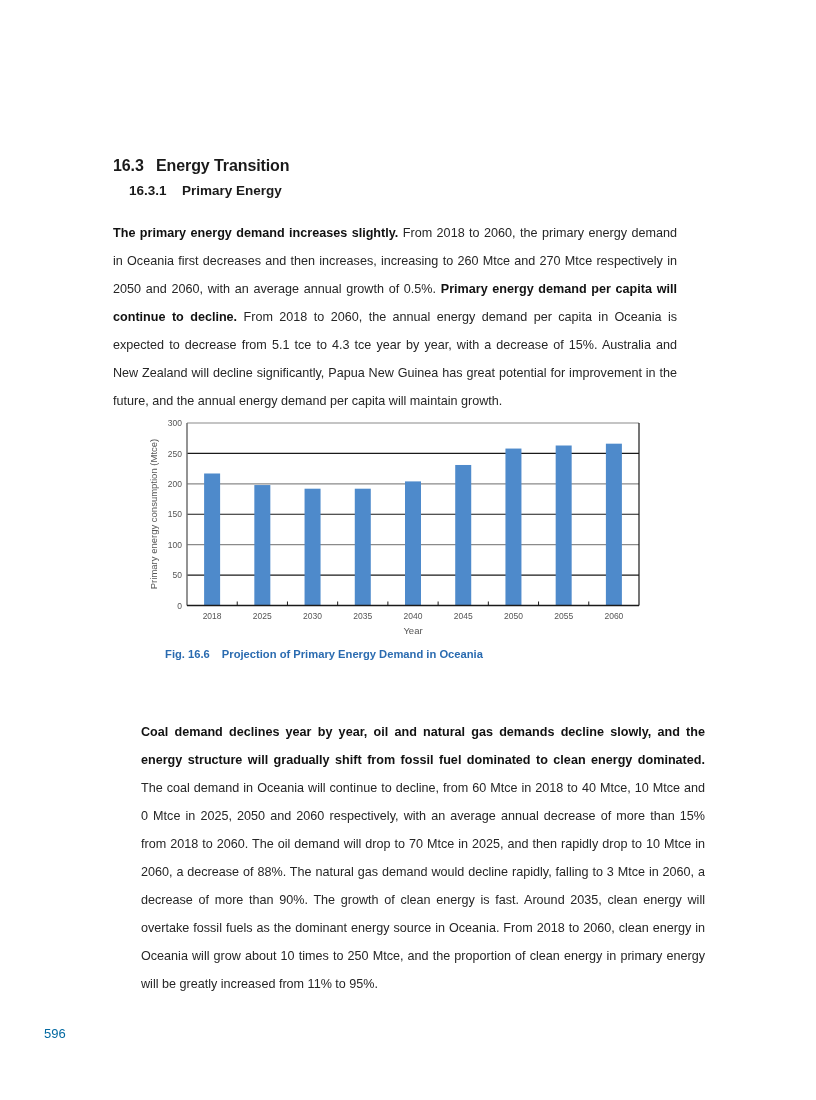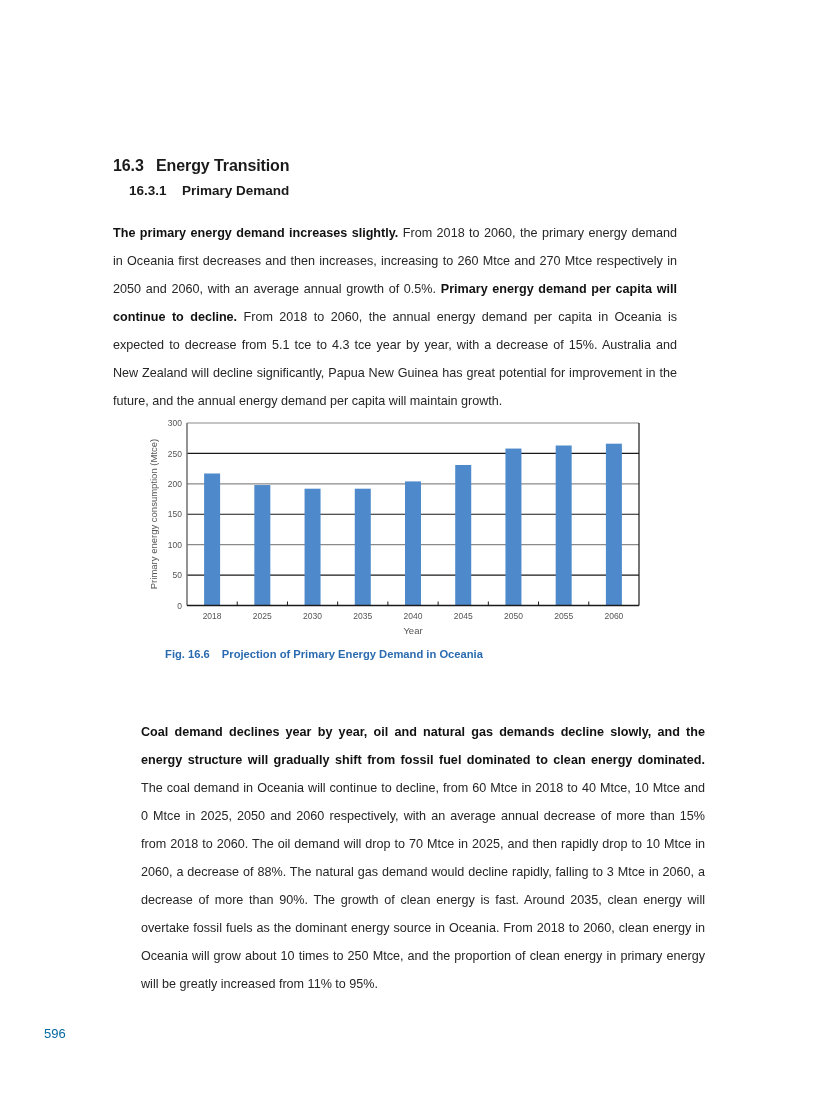--- a/index.html
+++ b/index.html
@@ -22,21 +22,21 @@
   .pagenum { position: absolute; left: 44px; top: 1026px; font-size: 13px; color: #0369a1; }
 </style>
 </head>
 <body>
 
 <div class="h2">
   <span class="num">16.3</span><span>Energy Transition</span>
 </div>
 
 <div class="h3">
-  <span class="num">16.3.1</span><span>Primary Demand</span>
+  <span class="num">16.3.1</span><span>Primary Energy</span>
 </div>
 
 <div class="para" id="p1"><b>The primary energy demand increases slightly.</b><span> From 2018 to 2060, the primary energy demand in Oceania first decreases and then increases, increasing to 260 Mtce and 270 Mtce respectively in 2050 and 2060, with an average annual growth of 0.5%. </span><b>Primary energy demand per capita will continue to decline.</b><span> From 2018 to 2060, the annual energy demand per capita in Oceania is expected to decrease from 5.1 tce to 4.3 tce year by year, with a decrease of 15%. Australia and New Zealand will decline significantly, Papua New Guinea has great potential for improvement in the future, and the annual energy demand per capita will maintain growth.</span></div>
 
 <svg class="chart" id="chart" width="816" height="680">
   <g id="grid-layer">
       <line x1="187" x2="639" y1="575.0833333333334" y2="575.0833333333334" stroke="#1a1a1a" stroke-width="1.2"></line>
       <line x1="187" x2="639" y1="544.6666666666666" y2="544.6666666666666" stroke="#8a8a8a" stroke-width="1.2"></line>
       <line x1="187" x2="639" y1="514.25" y2="514.25" stroke="#1a1a1a" stroke-width="1.2"></line>
       <line x1="187" x2="639" y1="483.83333333333337" y2="483.83333333333337" stroke="#8a8a8a" stroke-width="1.2"></line>

